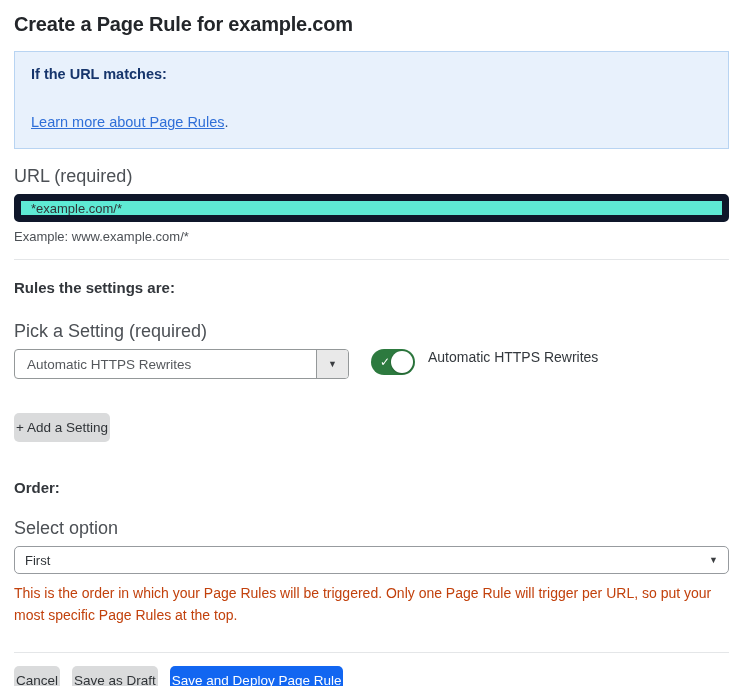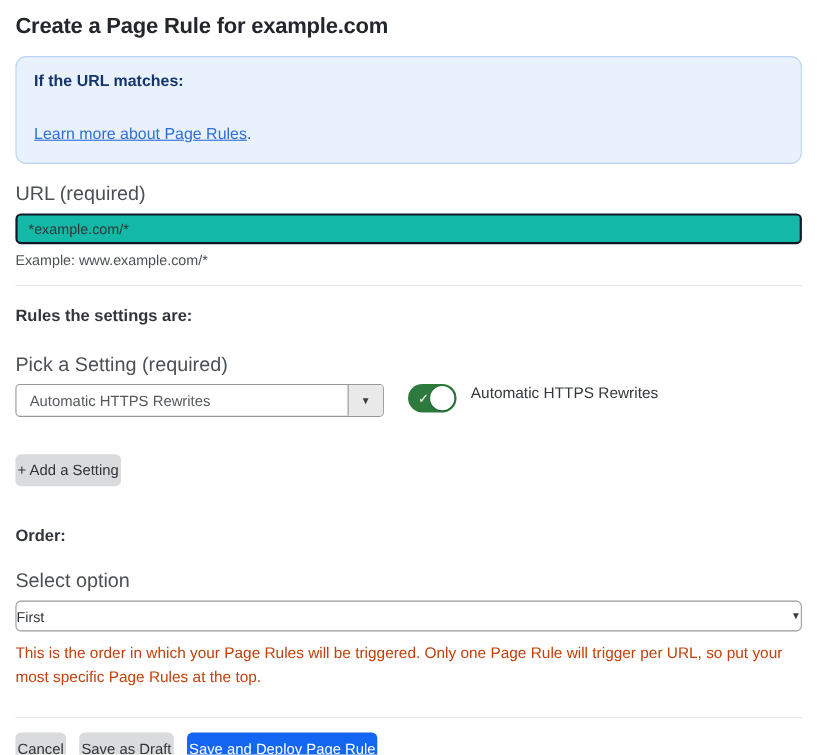--- a/index.html
+++ b/index.html
@@ -16,21 +16,21 @@
     margin-top: 13px;
     font-size: 20px;
     font-weight: 700;
     color: #23262a;
     letter-spacing: -0.2px;
   }
   .info-box {
     margin-top: 15px;
     background: #e8f1fc;
     border: 1px solid #b8d4f2;
-    border-radius: 10px;
+    border-radius: 0;
     padding: 10px 16px 14px 16px;
     font-size: 14.5px;
     line-height: 24px;
   }
   .info-heading {
     font-weight: 700;
     color: #16356c;
   }
   .info-body { color: #2f4e7e; }
   .info-link {
@@ -40,27 +40,27 @@
   }
   .field-label {
     margin-top: 17px;
     font-size: 18px;
     color: #4c5055;
   }
   .text-input {
     margin-top: 7px;
     width: 100%;
     height: 28px;
-    border: 2px solid #0f172a;
+    border: 7px solid #0f172a;
     border-radius: 5px;
     padding: 0 10px;
     font-family: "Liberation Sans", "DejaVu Sans", sans-serif;
     font-size: 13px;
     color: #303438;
-    background: #14b8a6;
+    background: #5eead4;
     outline: none;
   }
   .helper-text {
     margin-top: 7px;
     font-size: 13px;
     color: #4c5055;
   }
   .divider {
     border: none;
     border-top: 1px solid #e4e6e8;
@@ -165,21 +165,21 @@
   .order-heading { margin-top: 37px; }
   .native-select {
     margin-top: 7px;
     width: 100%;
     height: 28px;
     border: 1px solid #979b9f;
     border-radius: 5px;
     background: #fff;
     display: flex;
     align-items: center;
-    padding: 0 0;
+    padding: 0 10px;
     font-size: 13px;
     color: #303438;
     cursor: pointer;
   }
   .native-select-value { flex: 1; }
   .native-select-caret { font-size: 9px; color: #3a3d40; }
   .order-helper {
     margin-top: 8px;
     font-size: 14px;
     line-height: 22px;

